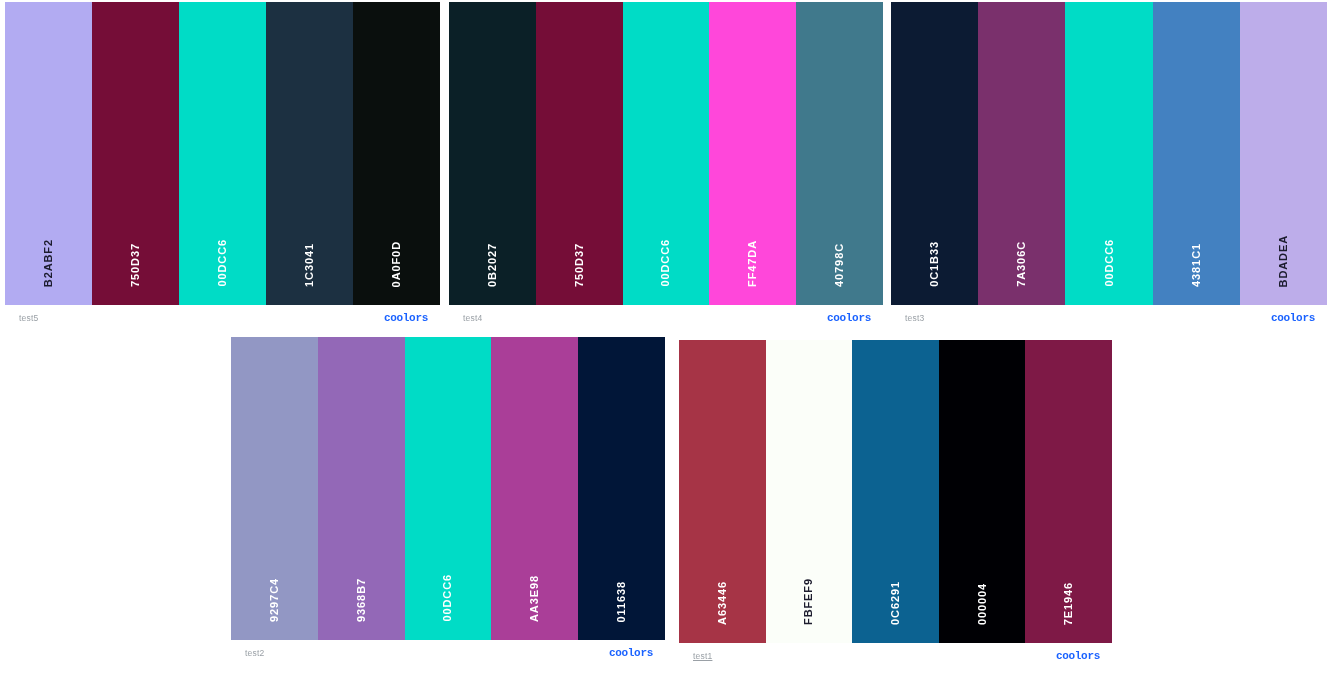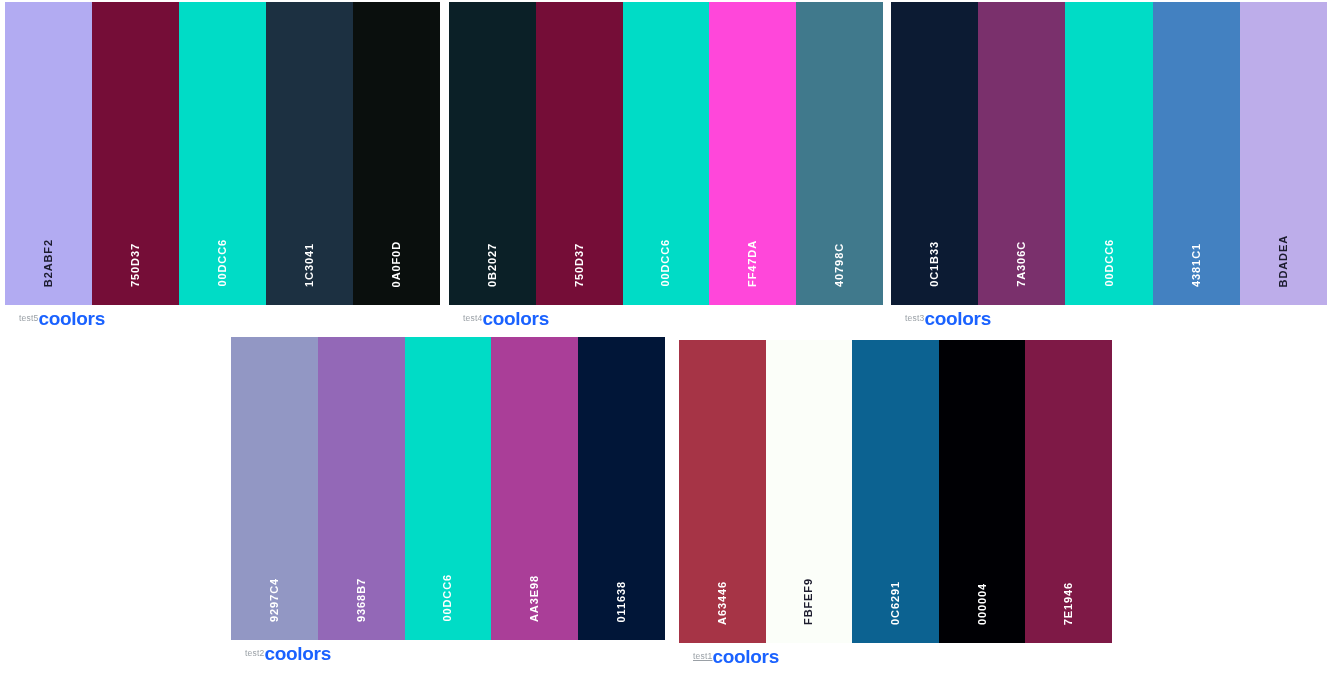--- a/index.html
+++ b/index.html
@@ -58,36 +58,37 @@
     user-select: none;
   }
 
   
   .card-footer {
     height: 26px;
     flex: 0 0 26px;
     background: #ffffff;
     display: flex;
     align-items: center;
+    justify-content: space-between;
     padding: 0 12px 0 14px;
     box-sizing: border-box;
   }
 
   .card-name {
     font-family: "Liberation Sans", sans-serif;
     font-size: 8.5px;
     color: #9aa0a6;
     letter-spacing: 0.2px;
     line-height: 1;
     white-space: nowrap;
   }
 
   .coolors-logo {
-    font-family: Liberation Sans, sans-serif;
-    font-size: 19px;
+    font-family: Liberation Mono, monospace;
+    font-size: 11px;
     font-weight: bold;
     color: #1a62ff;
     letter-spacing: -0.3px;
     line-height: 1;
     white-space: nowrap;
     text-transform: lowercase;
   }
 
   
 </style>

